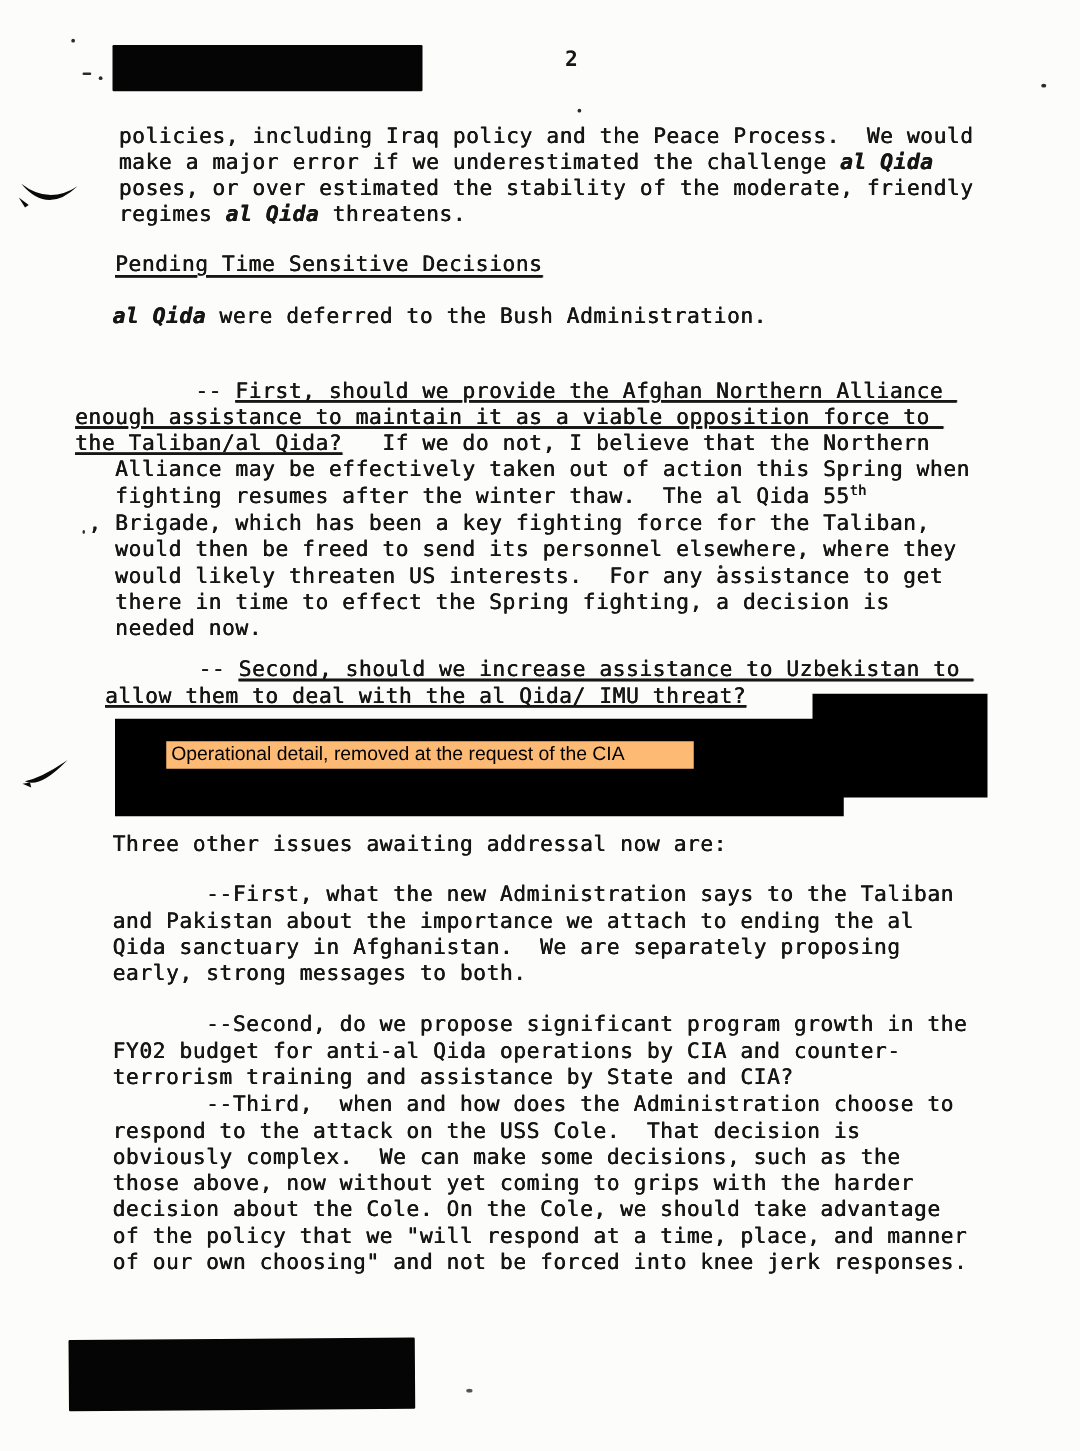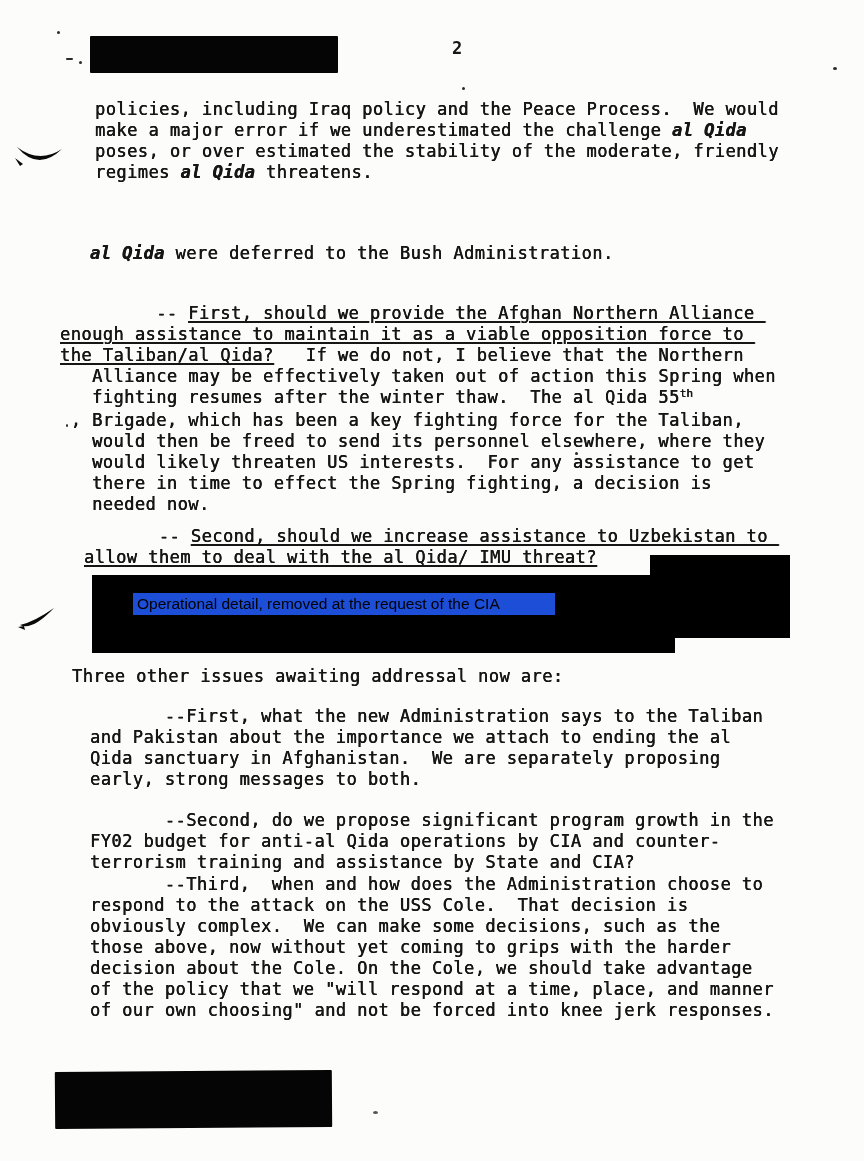--- a/index.html
+++ b/index.html
@@ -21,21 +21,21 @@
   }
   .it{font-style:italic;font-weight:bold;}
   .ul{text-decoration:underline;text-decoration-thickness:1.6px;text-underline-offset:2px;}
   .heading{text-decoration:underline;text-decoration-thickness:1.9px;text-underline-offset:3px;}
   .sup{font-size:11px;position:relative;top:-6px;letter-spacing:0;}
   .redaction{position:absolute;background:#000;}
   .bar{position:absolute;background:#050505;border-radius:1px;}
   .cia-label{
     position:absolute;
     left:133px;top:593px;width:422px;height:22px;
-    background:#1d4ed8;color:#000;
+    background:#fdba74;color:#000;
     font-family:"Liberation Sans", sans-serif;
     font-size:15.5px;line-height:22px;
     padding:0 0 0 4px;box-sizing:border-box;
     white-space:nowrap;overflow:hidden;
   }
   .page-number{
     position:absolute;left:452px;top:38px;
     font-size:17px;font-weight:bold;letter-spacing:0.45px;
   }
   .speck{position:absolute;background:#2a2a2a;border-radius:50%;}
@@ -53,20 +53,21 @@
   <svg class="mark" style="left:12px;top:138px;" width="56" height="36" viewBox="0 0 56 36">
     <path d="M5,9 Q26,34 50,11 Q27,26 5,9 Z" fill="#0a0a0a"></path>
     <path d="M3,20 l5,8 l3,-2 z" fill="#0a0a0a"></path>
   </svg>
 
   <div class="mono" style="left:95px;top:99px;"><span>policies, including Iraq policy and the Peace Process.  We would
 make a major error if we underestimated the challenge </span><span class="it">al Qida</span><span>
 poses, or over estimated the stability of the moderate, friendly
 regimes </span><span class="it">al Qida</span><span> threatens.</span></div>
 
+  <div class="mono" style="left:92px;top:202px;"><span class="heading">Pending Time Sensitive Decisions</span></div>
 
   <div class="mono" style="left:90px;top:243px;"><span class="it">al Qida</span><span> were deferred to the Bush Administration.</span></div>
 
   <div class="mono" style="left:60px;top:303px;"><span>         -- </span><span class="ul">First, should we provide the Afghan Northern Alliance 
 enough assistance to maintain it as a viable opposition force to 
 the Taliban/al Qida?</span><span>   If we do not, I believe that the Northern
    Alliance may be effectively taken out of action this Spring when
    fighting resumes after the winter thaw.  The al Qida 55</span><span class="sup">th</span><span>
  , Brigade, which has been a key fighting force for the Taliban,
    would then be freed to send its personnel elsewhere, where they
@@ -80,21 +81,21 @@
   <div class="redaction" style="left:650px;top:555px;width:140px;height:83px;"></div>
   <div class="redaction" style="left:92px;top:575px;width:583px;height:78px;"></div>
 
   <div class="cia-label">Operational detail, removed at the request of the CIA</div>
 
   <svg class="mark" style="left:16px;top:600px;" width="44" height="36" viewBox="0 0 44 36">
     <path d="M4,25 Q16,31 38,8 Q18,22 4,25 Z" fill="#0a0a0a"></path>
     <path d="M2,27 l7,3 l-1,-4 z" fill="#0a0a0a"></path>
   </svg>
 
-  <div class="mono" style="left:72px;top:666px;"><span>Three other issues awaiting addressal now are:</span></div>
+  <div class="mono" style="left:90px;top:666px;"><span>Three other issues awaiting addressal now are:</span></div>
 
   <div class="mono" style="left:90px;top:706px;"><span>       --First, what the new Administration says to the Taliban
 and Pakistan about the importance we attach to ending the al
 Qida sanctuary in Afghanistan.  We are separately proposing
 early, strong messages to both.</span></div>
 
   <div class="mono" style="left:90px;top:810px;"><span>       --Second, do we propose significant program growth in the
 FY02 budget for anti-al Qida operations by CIA and counter-
 terrorism training and assistance by State and CIA?</span></div>
 

